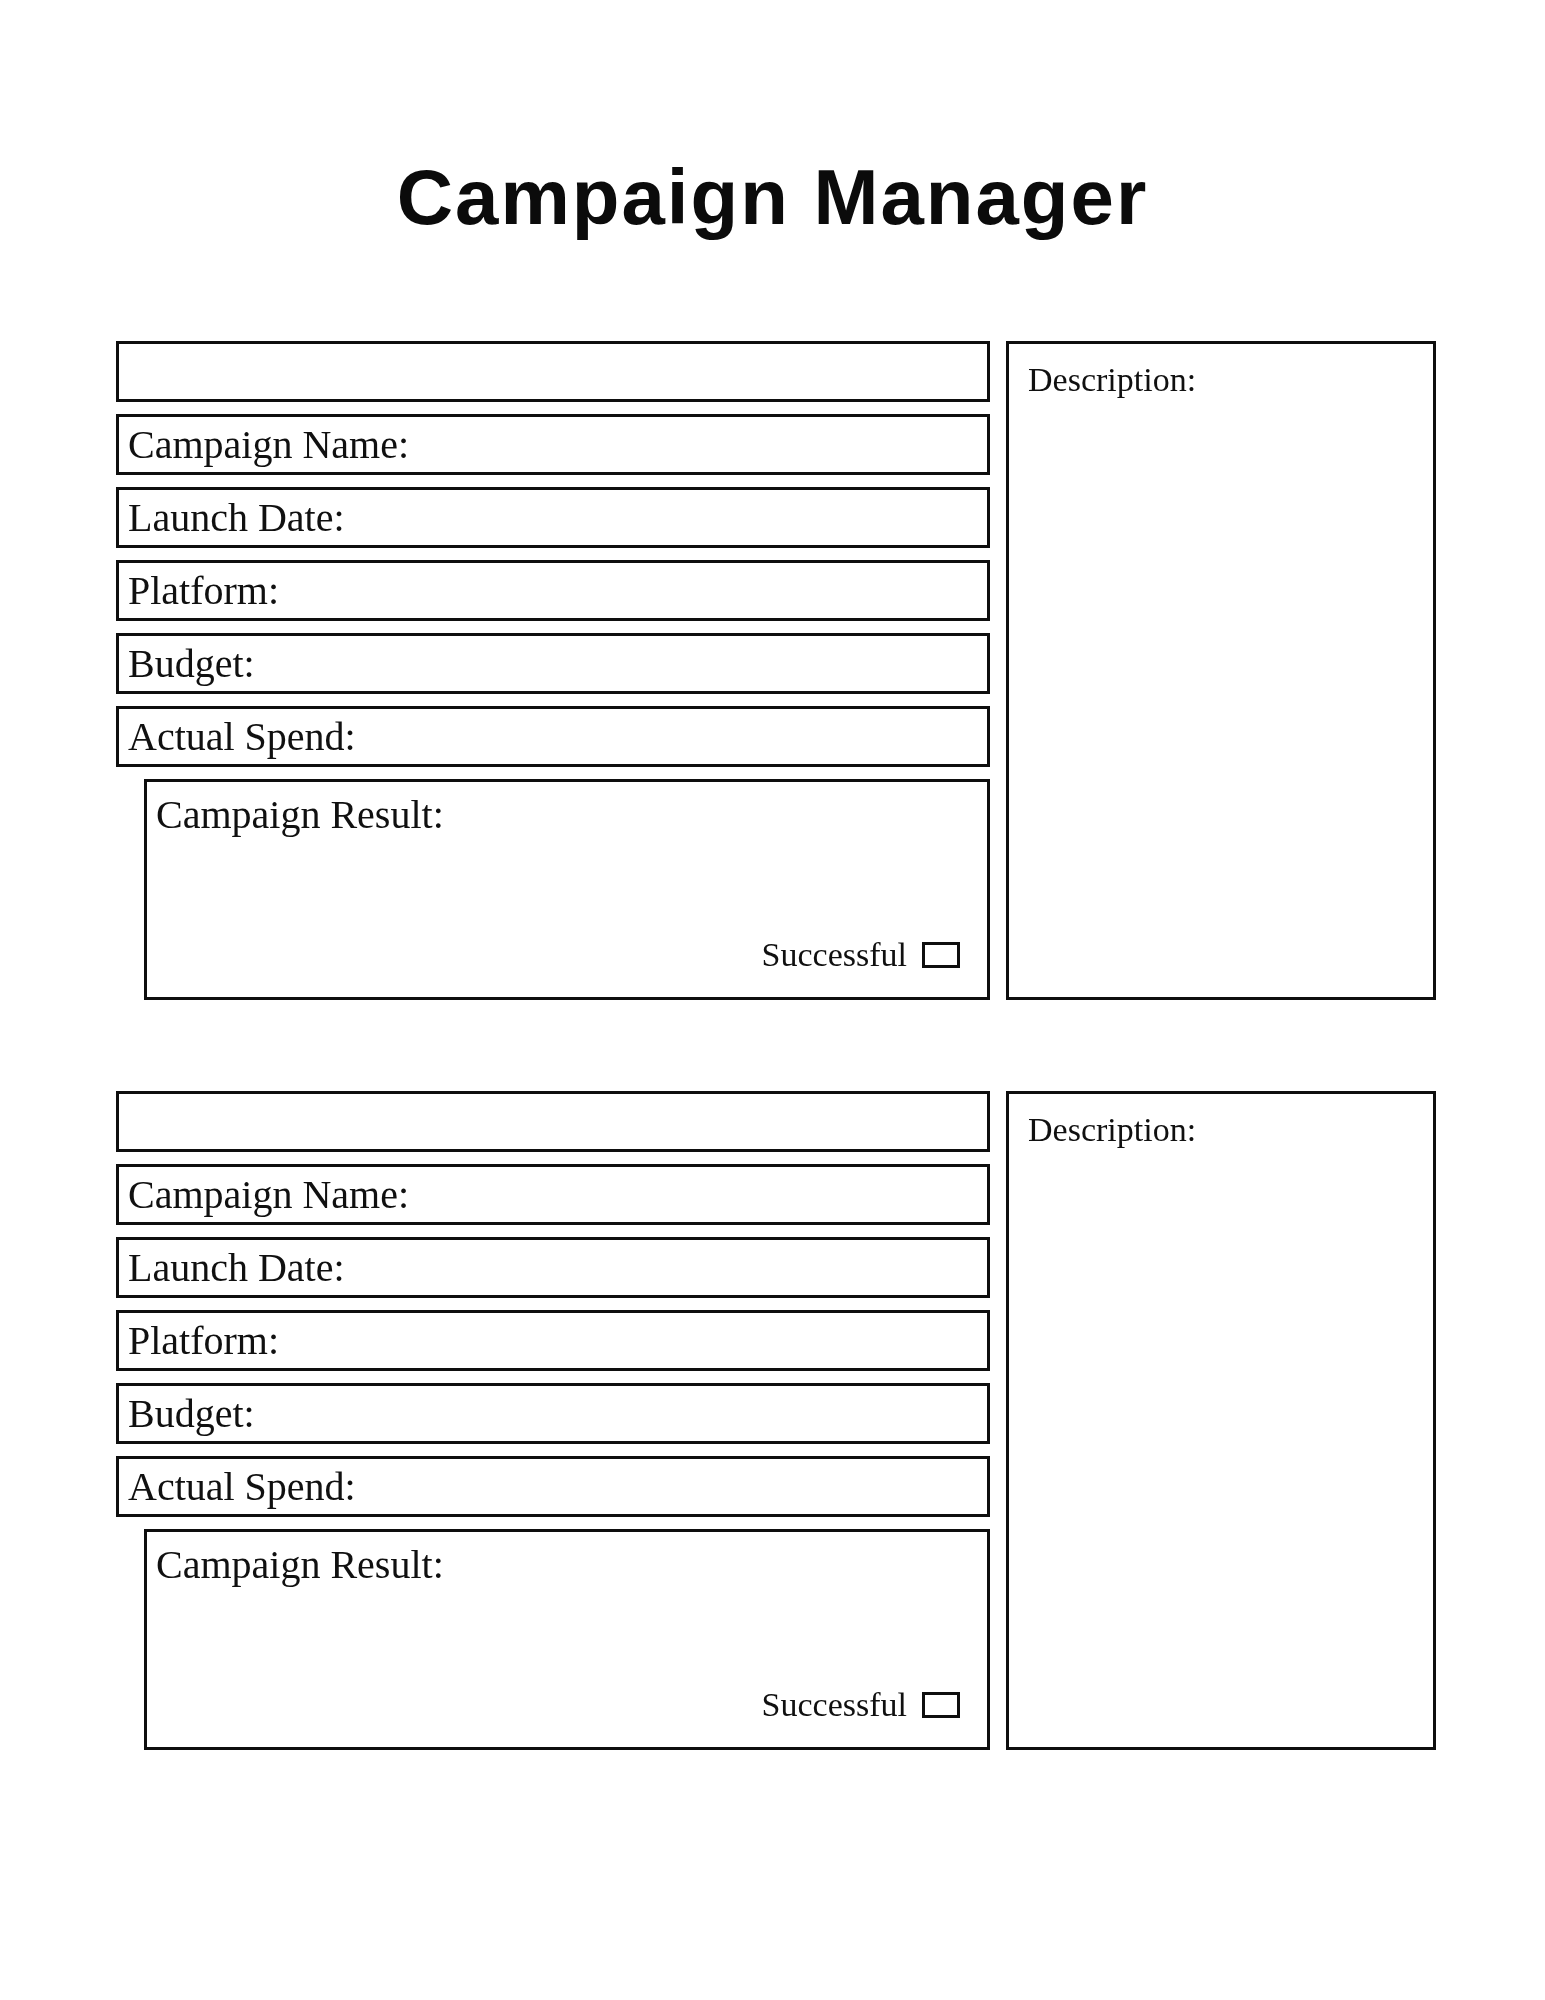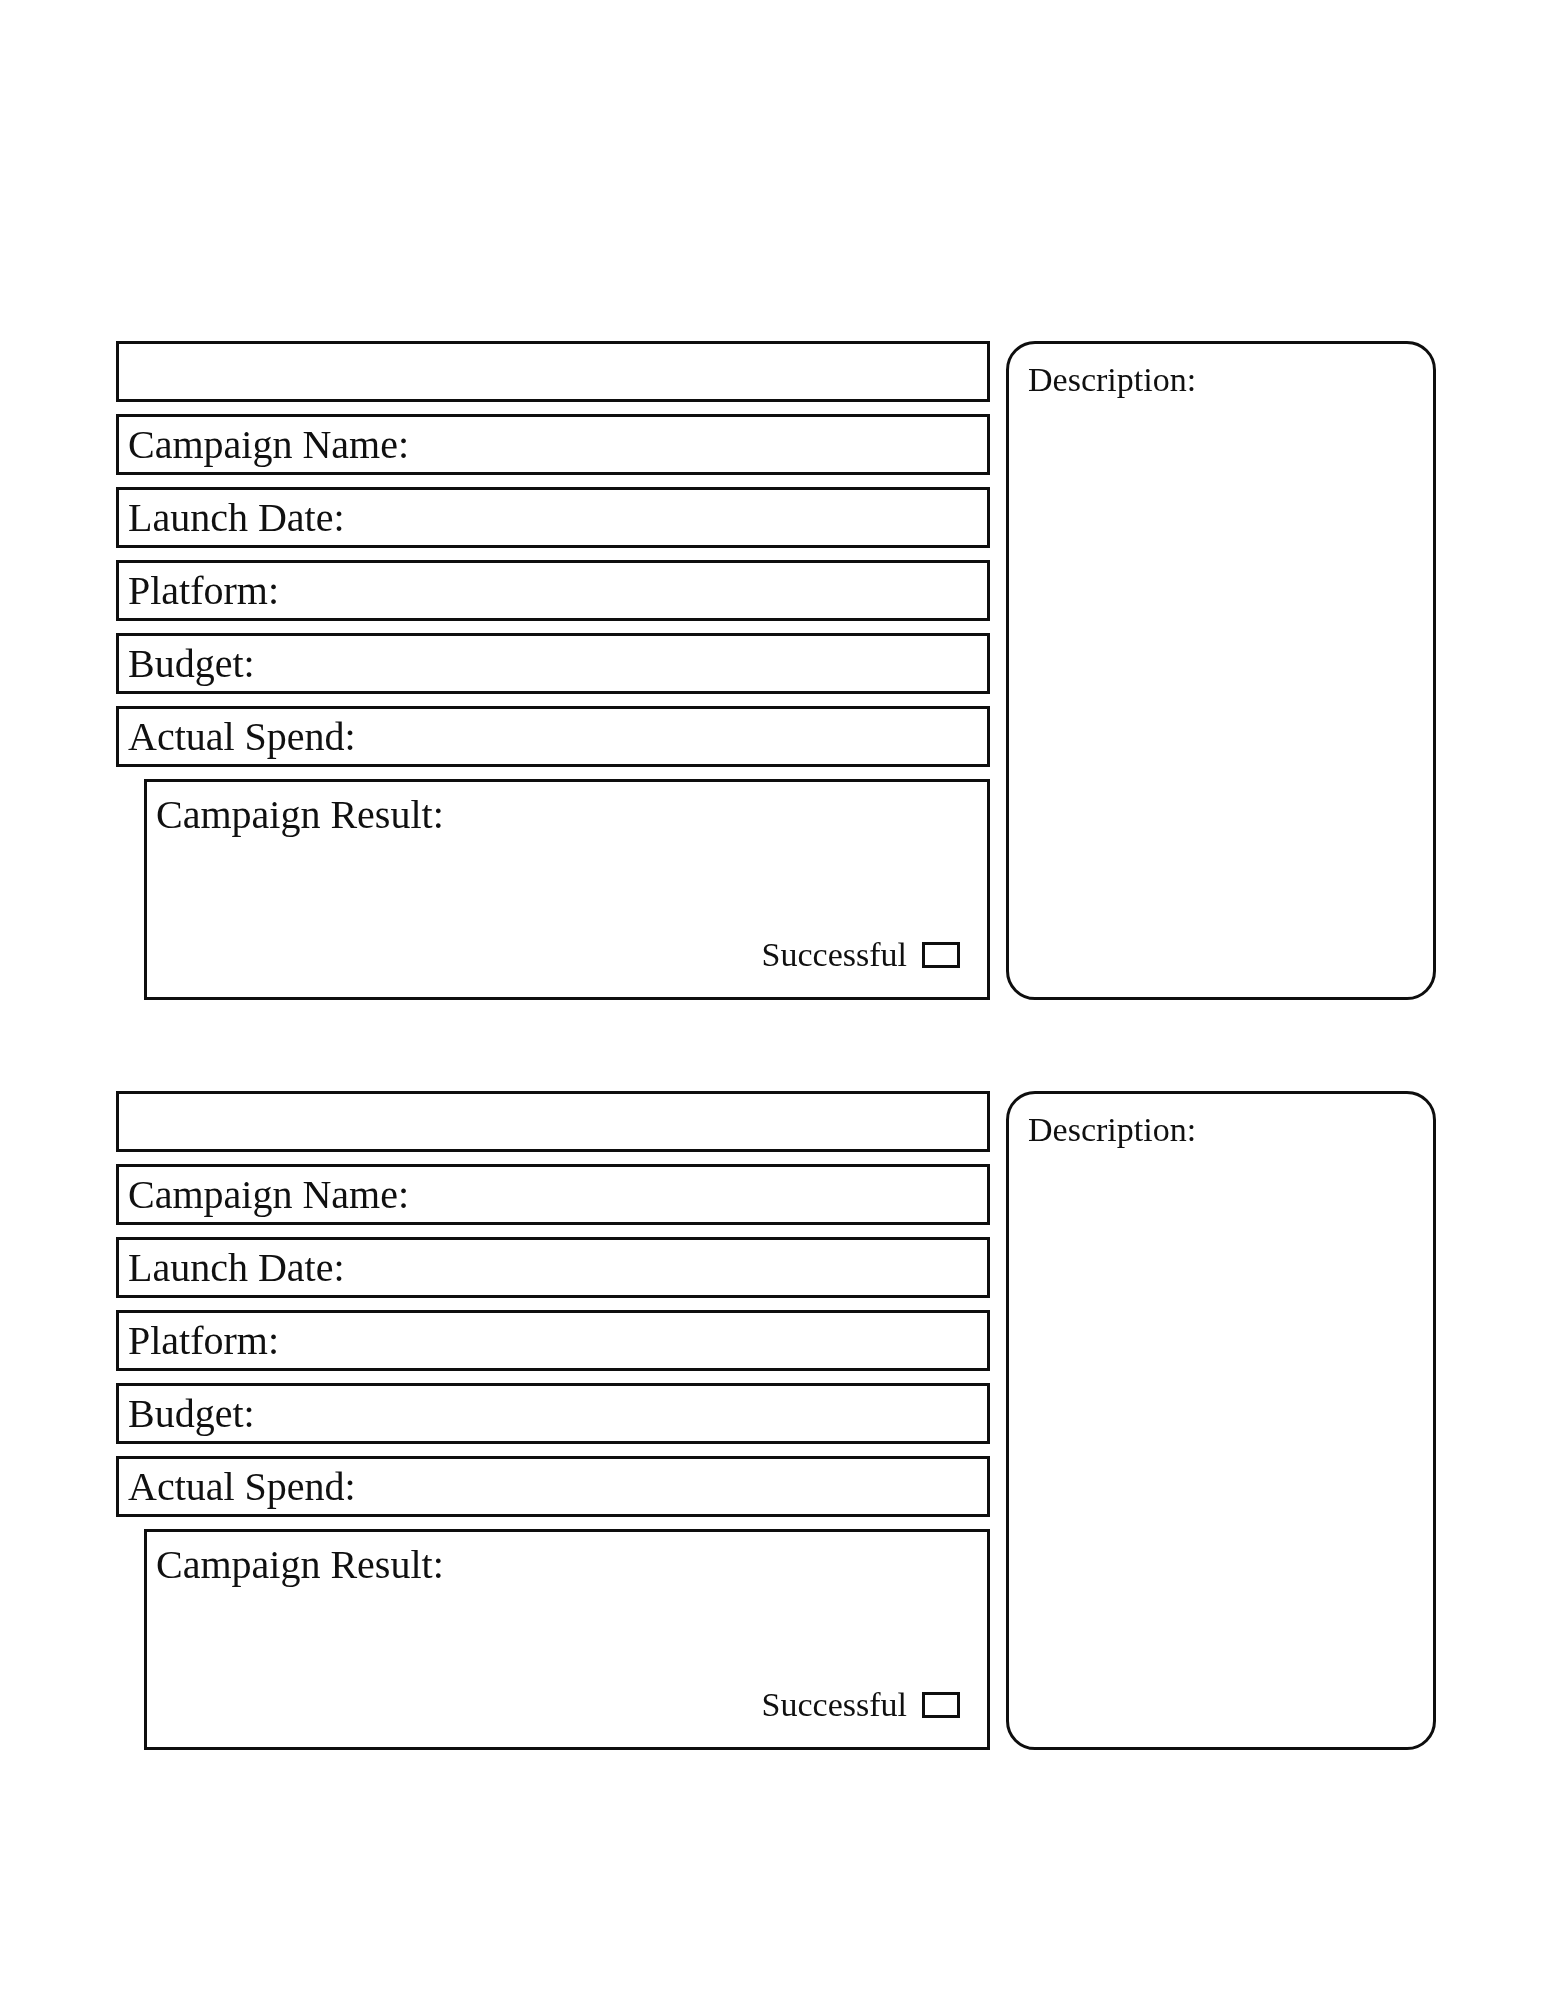--- a/index.html
+++ b/index.html
@@ -88,33 +88,33 @@
   .checkbox {
     display: inline-block;
     width: 32px;
     height: 20px;
     border: 3px solid #0e0e0e;
     background: #ffffff;
   }
   .desc-box {
     flex: 1 1 auto;
     padding: 16px 0 0 19px;
-    border-radius: 29px;
   }
   .desc-label {
     font-size: 34px;
     line-height: 1.2;
     color: #101010;
   }
 </style>
 </head>
 <body>
 
 <div class="page">
 
+  <h1 class="title">Campaign Manager</h1>
 
   <section class="campaign first">
     <div class="left-col">
 
       <div class="box field-row"></div>
 
       <div class="box field-row">
         <span class="field-label">Campaign Name:</span>
       </div>
 

